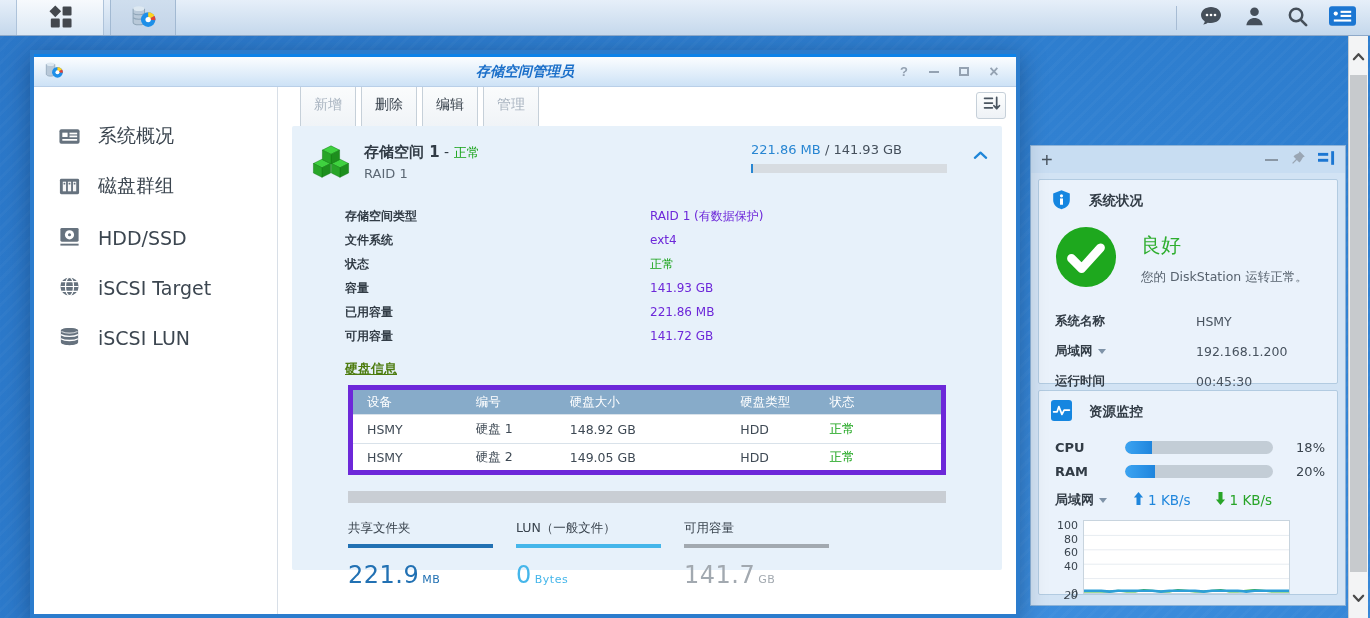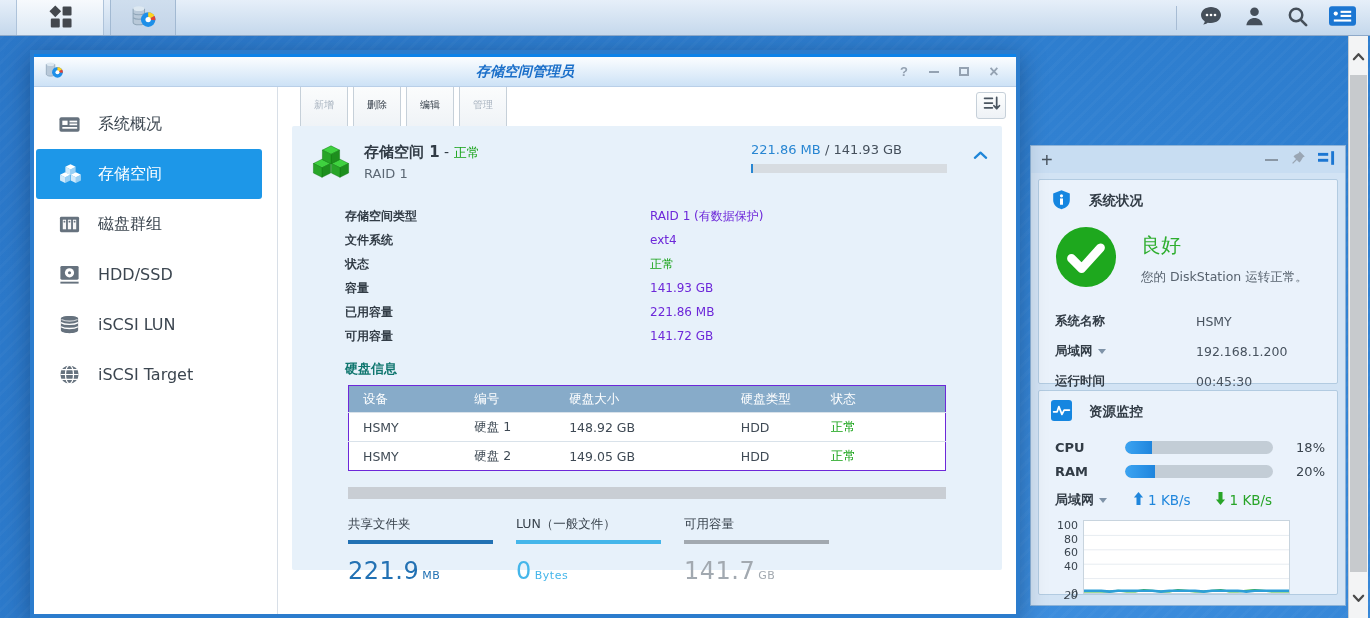--- a/index.html
+++ b/index.html
@@ -30,29 +30,29 @@
   .win-title { position:absolute; left:0; right:0; text-align:center; font-size:14px; font-weight:bold; color:#1b6fc9;font-style:italic; }
   .win-controls { margin-left:auto; display:flex; gap:6px; z-index:2; }
   .wc { width:24px; height:20px; border:none; background:transparent; color:#94a2b2; cursor:pointer;
     display:flex; align-items:center; justify-content:center; font-size:13px; font-weight:bold; }
   .min-glyph { width:10px; height:2px; background:#94a2b2; }
   .max-glyph { width:10px; height:9px; border:2px solid #94a2b2; }
   .close-glyph { font-size:16px; line-height:1; }
   .win-body { display:flex; height:calc(100% - 33px); }
   
   .sidebar { width:244px; background:#fff; border-right:1px solid #d8dfe7; padding-top:12px; }
-  .side-item { height:50px; display:flex; align-items:center; gap:14px; padding-left:22px;
-    font-size:16px; color:#3c4650; cursor:pointer; margin:0 15px 0 2px; border-radius:3px; }
+  .side-item { height:50px; display:flex; align-items:flex-end; gap:14px; padding-left:22px;
+    font-size:19px; color:#3c4650; cursor:pointer; margin:0 15px 0 2px; border-radius:3px; }
   .side-item .s-icon { width:26px; height:26px; color:#66727e; display:flex; align-items:center; }
   .side-item.selected { background:#1d97e8; color:#fff; }
   .side-item.selected .s-icon { color:#fff; }
   
   .content { flex:1; display:flex; flex-direction:column; background:#fff; min-width:0; }
   .toolbar { height:36px; display:flex; align-items:center; padding:0 10px 0 22px; }
-  .tbtn { margin-right:5px; padding:19px 13px; font-size:10px; border-radius:3px; border:1px solid #c6d0d9;
+  .tbtn { margin-right:5px; padding:19px 13px; font-size:14px; border-radius:3px; border:1px solid #c6d0d9;
     background:linear-gradient(#fdfefe,#eef2f6); color:#39434d; cursor:pointer; font-family:inherit; }
   .tbtn.disabled { color:#a9b4c0; cursor:default; }
   .sort-btn { margin-left:auto; width:30px; height:27px; border:1px solid #c6d0d9; border-radius:3px;
     background:linear-gradient(#fdfefe,#eef2f6); cursor:pointer; display:flex; align-items:center; justify-content:center; }
   
   .volume-panel { margin:3px 14px 0; background:#e7f1fa; height:444px; padding-top:16px; border-radius:2px; }
   .vol-head { display:flex; padding:0 14px 0 18px; }
   .vol-titles { margin-left:12px; }
   .vol-name { font-size:15px; font-weight:bold; color:#323c46; }
   .vol-sep { font-size:14px; color:#323c46; }
@@ -62,23 +62,23 @@
   .usage-text { font-size:13px; color:#45505c; white-space:nowrap; }
   .usage-text .used { color:#2886d2; }
   .usage-bar { margin-top:7px; height:9px; background:#d7dce1; }
   .usage-fill { height:100%; background:#2886d2; }
   .collapse-btn { border:none; background:transparent; cursor:pointer; height:22px; margin-top:2px; }
   .vol-details { margin:16px 0 0 53px; }
   .d-row { display:flex; height:24px; align-items:center; font-size:12px; }
   .d-label { width:305px; font-weight:bold; color:#323c46; }
   .d-value { color:#6d28d9; }
   .green { color:#18a318 !important; }
-  .disk-title { margin:12px 0 7px 53px; font-size:13px; font-weight:bold; color:#0f766e; }
+  .disk-title { margin:12px 0 7px 53px; font-size:13px; font-weight:bold; color:#4d7c0f;text-decoration:underline; }
   .disk-table { margin-left:56px; width:598px; border-collapse:collapse; font-size:12.5px;
-    border:1px solid #6d28d9; }
+    border:5px solid #6d28d9; }
   .disk-table th { background:#87abc9; color:#fff; font-weight:normal; height:27px; text-align:left; }
   .disk-table td { background:#fff; height:29px; color:#3e4954; border-top:1px solid #d9e2ea; }
   .disk-table th:first-child, .disk-table td:first-child { padding-left:14px; }
   .total-bar { margin:16px 0 0 56px; width:598px; height:12px; background:#c9ced4; }
   .legend { margin:17px 0 0 56px; display:flex; gap:23px; }
   .leg-block { width:145px; }
   .leg-label { font-size:12.5px; color:#39434d; white-space:nowrap; }
   .leg-line { margin-top:7px; height:4px; }
   .leg-value { margin-top:13px; font-size:24px; letter-spacing:.5px; }
   .leg-unit { font-size:11px; margin-left:3px; }
@@ -235,36 +235,20 @@
               <svg viewBox="0 0 24 24" width="23" height="23">
                 <rect x="1.5" y="4.5" width="21" height="15" rx="2" fill="currentColor"></rect>
                 <rect x="4.5" y="8" width="5.5" height="4.5" fill="#fff"></rect>
                 <rect x="12" y="8" width="8" height="1.8" fill="#fff"></rect>
                 <rect x="12" y="11" width="8" height="1.8" fill="#fff"></rect>
                 <rect x="4.5" y="14.6" width="15.5" height="1.8" fill="#fff"></rect>
               </svg>
             </span>
       <span class="s-label">系统概况</span>
     </div>
-          <div class="side-item selected">
-      <span class="s-icon">
-              <svg viewBox="0 0 44 44" width="25" height="25" fill="currentColor">
-                <path d="M12.6 18 21.6 22.5 12.6 27 3.6 22.5Z"></path>
-                <path d="M12.6 27 21.6 22.5 21.6 32.5 12.6 37Z" fill-opacity=".55"></path>
-                <path d="M12.6 27 3.6 22.5 3.6 32.5 12.6 37Z" fill-opacity=".8"></path>
-                <path d="M31.4 18 40.4 22.5 31.4 27 22.4 22.5Z"></path>
-                <path d="M31.4 27 40.4 22.5 40.4 32.5 31.4 37Z" fill-opacity=".55"></path>
-                <path d="M31.4 27 22.4 22.5 22.4 32.5 31.4 37Z" fill-opacity=".8"></path>
-                <path d="M22 4 31 8.5 22 13 13 8.5Z"></path>
-                <path d="M22 13 31 8.5 31 18.5 22 23Z" fill-opacity=".55"></path>
-                <path d="M22 13 13 8.5 13 18.5 22 23Z" fill-opacity=".8"></path>
-              </svg>
-            </span>
-      <span class="s-label">存储空间</span>
-    </div>
           <div class="side-item">
       <span class="s-icon">
               <svg viewBox="0 0 24 24" width="23" height="23">
                 <rect x="2" y="4" width="20" height="16" rx="1.5" fill="currentColor"></rect>
                 <g fill="#fff" opacity=".95">
                   <rect x="5" y="7" width="3.4" height="10"></rect>
                   <rect x="10.3" y="7" width="3.4" height="10"></rect>
                   <rect x="15.6" y="7" width="3.4" height="10"></rect>
                 </g>
                 <g fill="currentColor">
@@ -283,39 +267,39 @@
                 <circle cx="12" cy="10.2" r="4.8" fill="#fff"></circle>
                 <circle cx="12" cy="10.2" r="1.6" fill="currentColor"></circle>
                 <rect x="2.5" y="19.5" width="19" height="2" fill="currentColor"></rect>
               </svg>
             </span>
       <span class="s-label">HDD/SSD</span>
     </div>
           <div class="side-item">
       <span class="s-icon">
               <svg viewBox="0 0 24 24" width="23" height="23">
-                <path fill="currentColor" d="M12 3C7 3 3 4.3 3 6v12c0 1.7 4 3 9 3s9-1.3 9-3V6c0-1.7-4-3-9-3z"></path>
-                <path d="M3 10c2 1.2 5.3 1.9 9 1.9s7-.7 9-1.9M3 14.3c2 1.2 5.3 1.9 9 1.9s7-.7 9-1.9" stroke="#fff" stroke-width="1.4" fill="none"></path>
-                <ellipse cx="12" cy="6" rx="9" ry="2.8" fill="currentColor"></ellipse>
-                <path d="M3.6 6.8c1.9 1 4.9 1.7 8.4 1.7s6.5-.7 8.4-1.7" stroke="#fff" stroke-width="1.2" fill="none" opacity=".7"></path>
-              </svg>
-            </span>
-      <span class="s-label">iSCSI LUN</span>
-    </div>
-          <div class="side-item">
-      <span class="s-icon">
-              <svg viewBox="0 0 24 24" width="23" height="23">
                 <circle cx="12" cy="12" r="9.5" fill="currentColor"></circle>
                 <g stroke="#fff" stroke-width="1.3" fill="none">
                   <ellipse cx="12" cy="12" rx="4.2" ry="9.5"></ellipse>
                   <path d="M2.5 12h19M4.2 7h15.6M4.2 17h15.6"></path>
                 </g>
               </svg>
             </span>
       <span class="s-label">iSCSI Target</span>
+    </div>
+          <div class="side-item">
+      <span class="s-icon">
+              <svg viewBox="0 0 24 24" width="23" height="23">
+                <path fill="currentColor" d="M12 3C7 3 3 4.3 3 6v12c0 1.7 4 3 9 3s9-1.3 9-3V6c0-1.7-4-3-9-3z"></path>
+                <path d="M3 10c2 1.2 5.3 1.9 9 1.9s7-.7 9-1.9M3 14.3c2 1.2 5.3 1.9 9 1.9s7-.7 9-1.9" stroke="#fff" stroke-width="1.4" fill="none"></path>
+                <ellipse cx="12" cy="6" rx="9" ry="2.8" fill="currentColor"></ellipse>
+                <path d="M3.6 6.8c1.9 1 4.9 1.7 8.4 1.7s6.5-.7 8.4-1.7" stroke="#fff" stroke-width="1.2" fill="none" opacity=".7"></path>
+              </svg>
+            </span>
+      <span class="s-label">iSCSI LUN</span>
     </div>
         </nav>
       <div class="content">
         <div class="toolbar">
           <div style="display:flex">
               <button class="tbtn disabled">新增</button>
               <button class="tbtn">删除</button>
               <button class="tbtn">编辑</button>
               <button class="tbtn disabled">管理</button>
             </div>

